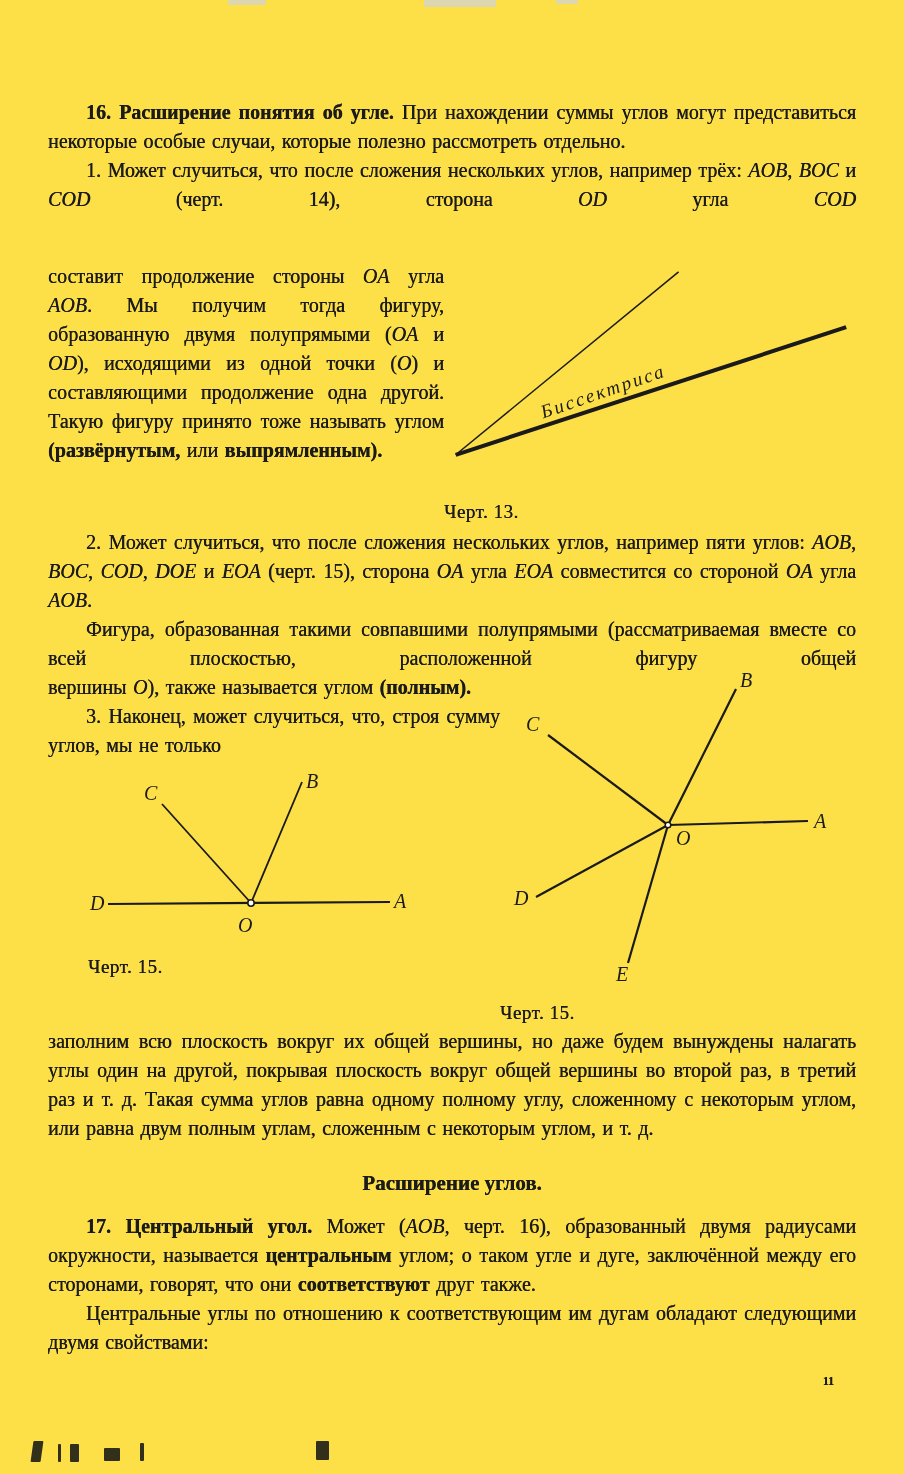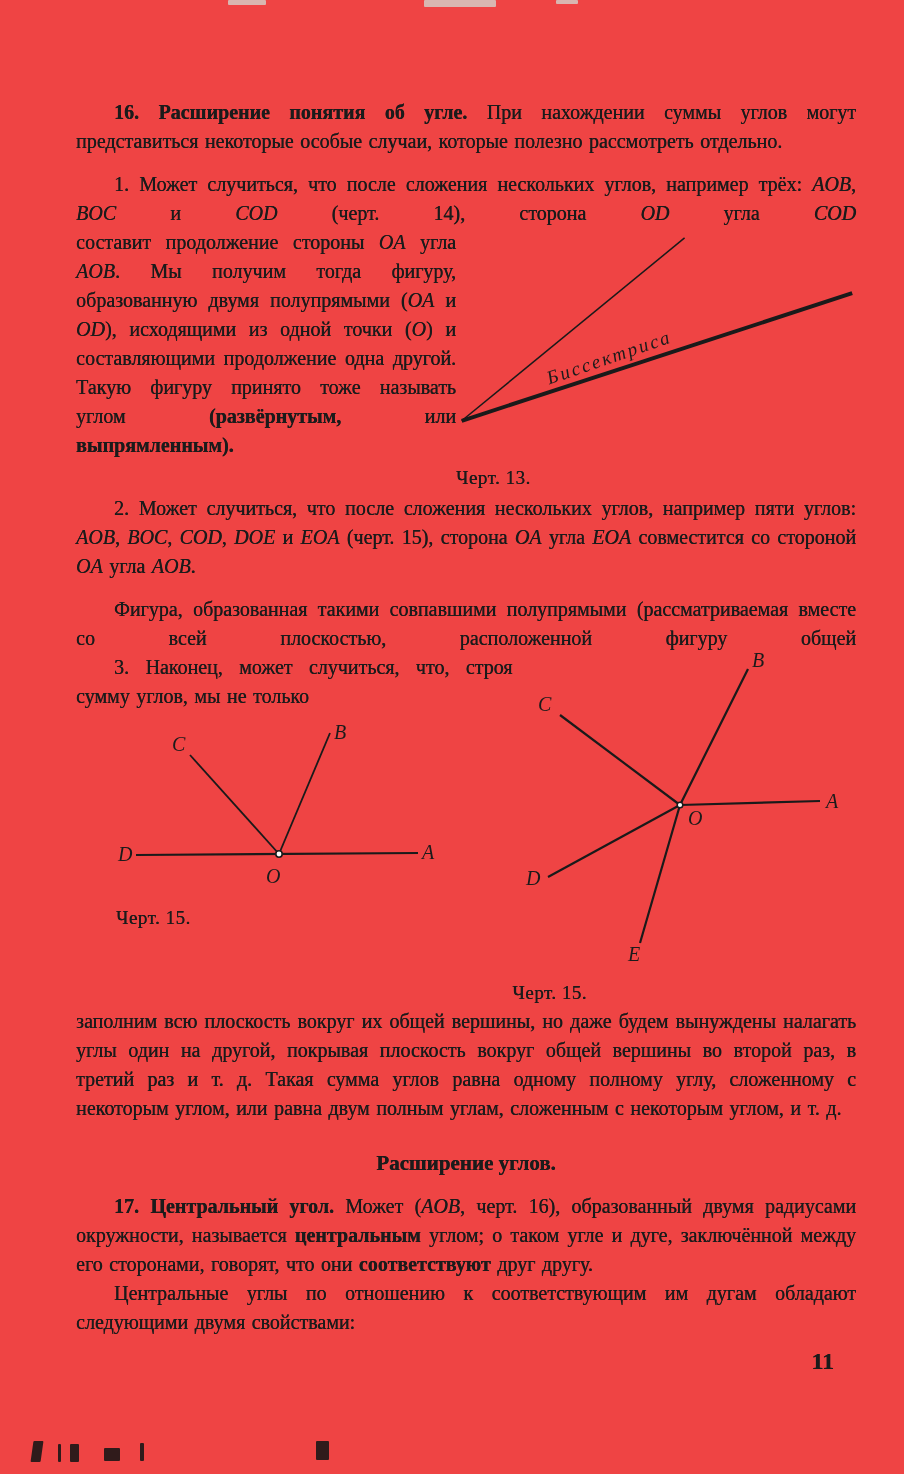--- a/index.html
+++ b/index.html
@@ -5,39 +5,39 @@
   html,body{margin:0;padding:0;}
   body{
     width:904px;height:1474px;
     background:#efefec;
     font-family:"Liberation Serif","DejaVu Serif",serif;
   }
   .page{
     position:relative;
     width:904px;height:1474px;
     box-sizing:border-box;
-    background:#ef4444;
+    background:#fde047;
     color:#1b1b1b;
-    padding:98px 48px 0 76px;
+    padding:98px 48px 0 48px;
     overflow:hidden;
     font-size:20px;
     line-height:29px;
   }
   .para{
     margin:0;
     text-align:justify;
     word-spacing:1.5px;
     text-shadow:0.35px 0 0 currentColor;
   }
   .indent{text-indent:38px;}
-  .cont{text-align-last:justify;margin-top:14px;}
+  .cont{text-align-last:justify;}
   .seg-b{font-weight:700;}
   .seg-i{font-style:italic;}
   .cols{display:flex;}
-  .zone1{min-height:250px;margin-bottom:2px;}
+  .zone1{min-height:250px;margin-bottom:2px;margin-top:48px;}
   .zone1 .col-text{width:396px;}
   .zone1 .figbox{width:412px;}
   .zone2 .col-text{width:452px;}
   .zone2 .figbox15{width:356px;}
   figure{margin:0;}
   .figcap{
     text-align:left;
     font-size:19px;
     margin-top:2px;
     text-shadow:0.3px 0 0 currentColor;
@@ -56,21 +56,21 @@
   .measure-heading{
     text-align:center;
     font-size:21px;
     font-weight:700;
     margin:26px 0 14px 0;
     text-shadow:0.35px 0 0 currentColor;
   }
   .page-number{
     text-align:right;
     font-weight:700;
-    font-size:24px;
+    font-size:12px;
     margin-top:10px;
     padding-right:22px;
     text-shadow:0.35px 0 0 currentColor;
   }
   .artifact{position:absolute;background:#161616;opacity:.88;border-radius:1px;}
   .artifact.light{background:#d3d3cc;opacity:.8;}
 </style>
 </head>
 <body>
 
@@ -97,20 +97,21 @@
       <figcaption class="figcap">Черт. 13.</figcaption>
     </figure>
   </div>
 
   <p class="para indent"><span>2. Может случиться, что после сложения нескольких углов, например пяти углов: </span><span class="seg-i">AOB</span><span>, </span><span class="seg-i">BOC</span><span>, </span><span class="seg-i">COD</span><span>, </span><span class="seg-i">DOE</span><span> и </span><span class="seg-i">EOA</span><span> (черт. 15), сторона </span><span class="seg-i">OA</span><span> угла </span><span class="seg-i">EOA</span><span> совместится со стороной </span><span class="seg-i">OA</span><span> угла </span><span class="seg-i">AOB</span><span>.</span></p>
 
   <p class="para indent cont"><span>Фигура, образованная такими совпавшими полупрямыми (рассматриваемая вместе со всей плоскостью, расположенной фигуру общей</span></p>
 
   <div class="cols zone2">
     <div class="col-text">
+      <p class="para"><span>вершины </span><span class="seg-i">O</span><span>), также называется углом </span><span class="seg-b">(полным).</span></p>
       <p class="para indent"><span>3. Наконец, может случиться, что, строя сумму углов, мы не только</span></p>
       <figure class="fig14-wrap">
         <svg width="330" height="168" viewBox="0 0 330 168">
           <line x1="20" y1="130" x2="302" y2="128" stroke-width="2.2"></line>
           <line x1="163" y1="129" x2="74" y2="30" stroke-width="1.8"></line>
           <line x1="163" y1="129" x2="214" y2="8" stroke-width="1.8"></line>
           <circle cx="163" cy="129" r="3.2" fill="#fcfcfa" stroke="#1a1a1a" stroke-width="1.6"></circle>
           <text x="2" y="136">D</text>
           <text x="306" y="134">A</text>
           <text x="56" y="26">C</text>
@@ -136,21 +137,21 @@
         <text x="168" y="172">O</text>
       </svg>
       <figcaption class="figcap">Черт. 15.</figcaption>
     </figure>
   </div>
 
   <p class="para"><span>заполним всю плоскость вокруг их общей вершины, но даже будем вынуждены налагать углы один на другой, покрывая плоскость вокруг общей вершины во второй раз, в третий раз и т. д. Такая сумма углов равна одному полному углу, сложенному с некоторым углом, или равна двум полным углам, сложенным с некоторым углом, и т. д.</span></p>
 
   <h2 class="measure-heading">Расширение углов.</h2>
 
-  <p class="para indent"><span class="seg-b">17. Центральный угол. </span><span>Может (</span><span class="seg-i">AOB</span><span>, черт. 16), образованный двумя радиусами окружности, называется </span><span class="seg-b">центральным</span><span> углом; о таком угле и дуге, заключённой между его сторонами, говорят, что они </span><span class="seg-b">соответствуют</span><span> друг другу.</span></p>
+  <p class="para indent"><span class="seg-b">17. Центральный угол. </span><span>Может (</span><span class="seg-i">AOB</span><span>, черт. 16), образованный двумя радиусами окружности, называется </span><span class="seg-b">центральным</span><span> углом; о таком угле и дуге, заключённой между его сторонами, говорят, что они </span><span class="seg-b">соответствуют</span><span> друг также.</span></p>
 
   <p class="para indent"><span>Центральные углы по отношению к соответствующим им дугам обладают следующими двумя свойствами:</span></p>
 
   <div class="page-number">11</div>
 
   <div class="artifact" style="left:32px;top:1441px;width:10px;height:21px;transform:skewX(-8deg);"></div>
   <div class="artifact" style="left:58px;top:1444px;width:3px;height:18px;"></div>
   <div class="artifact" style="left:70px;top:1444px;width:9px;height:18px;"></div>
   <div class="artifact" style="left:104px;top:1448px;width:16px;height:13px;"></div>
   <div class="artifact" style="left:140px;top:1443px;width:4px;height:18px;"></div>

